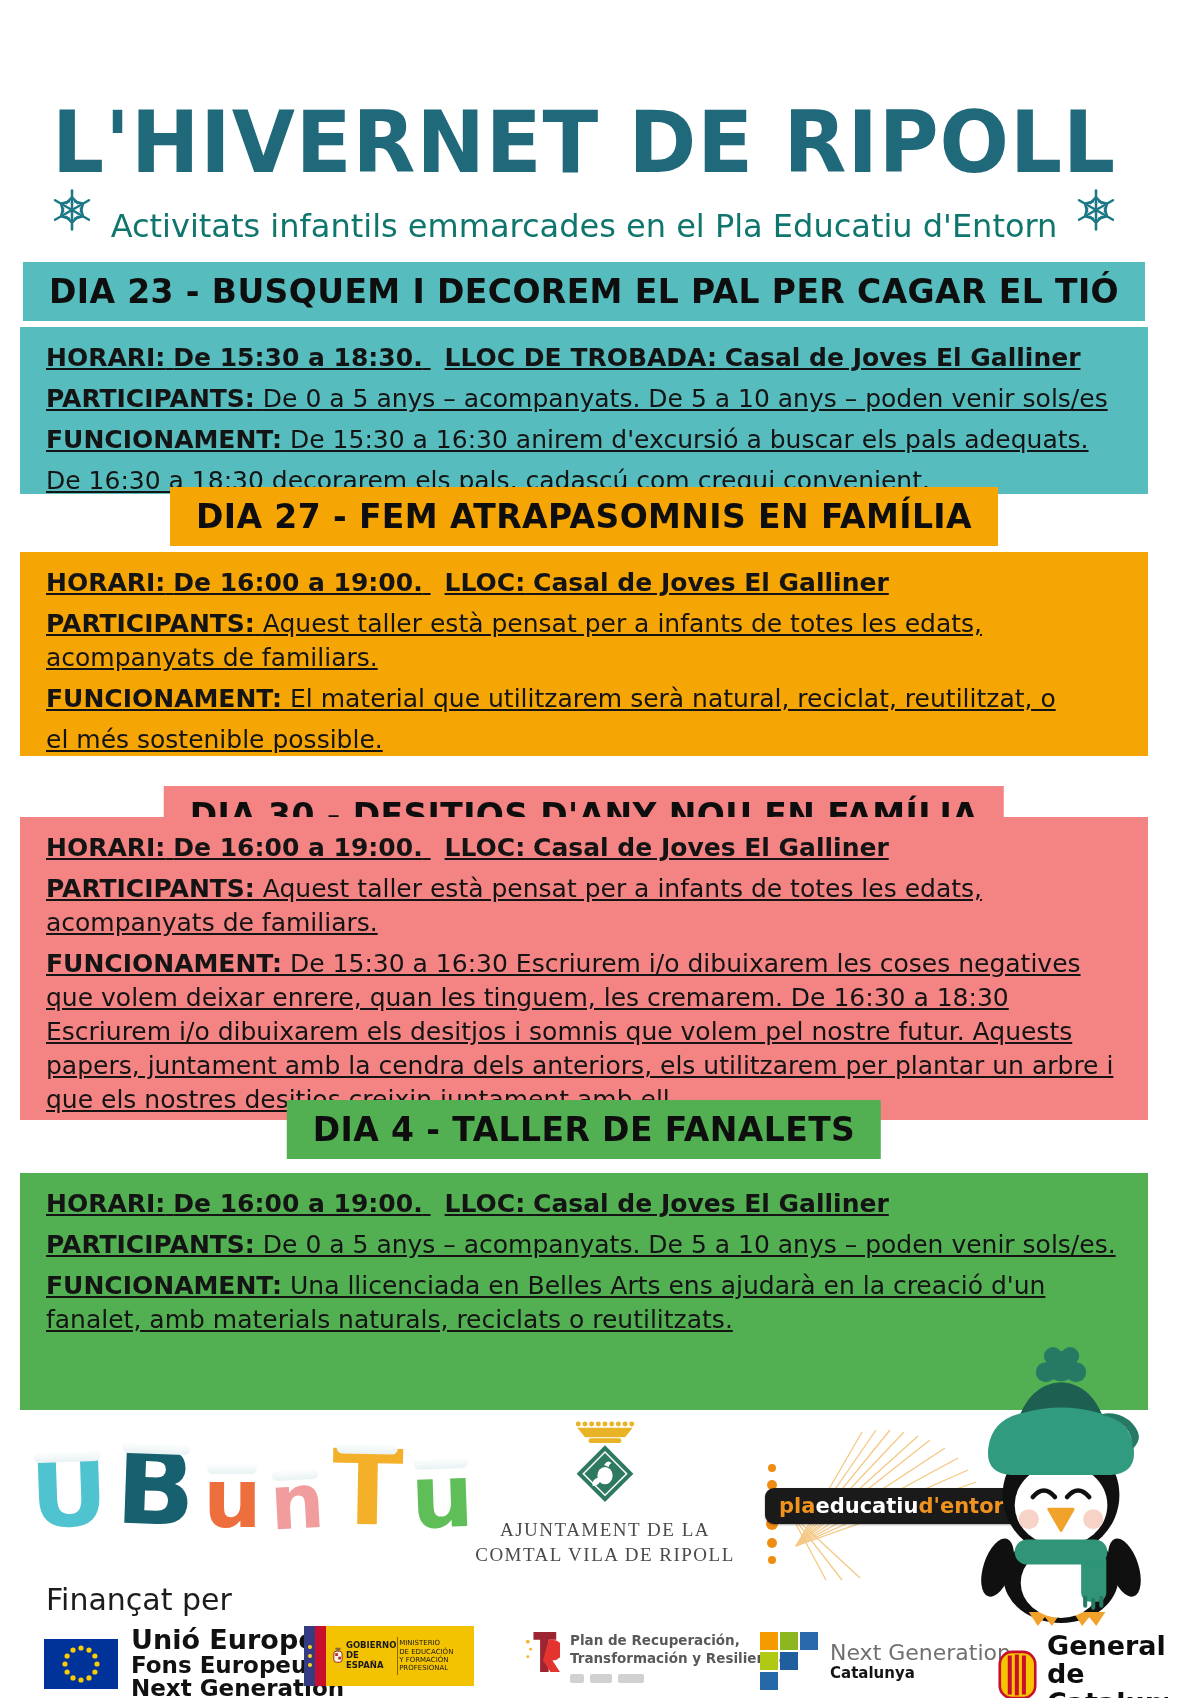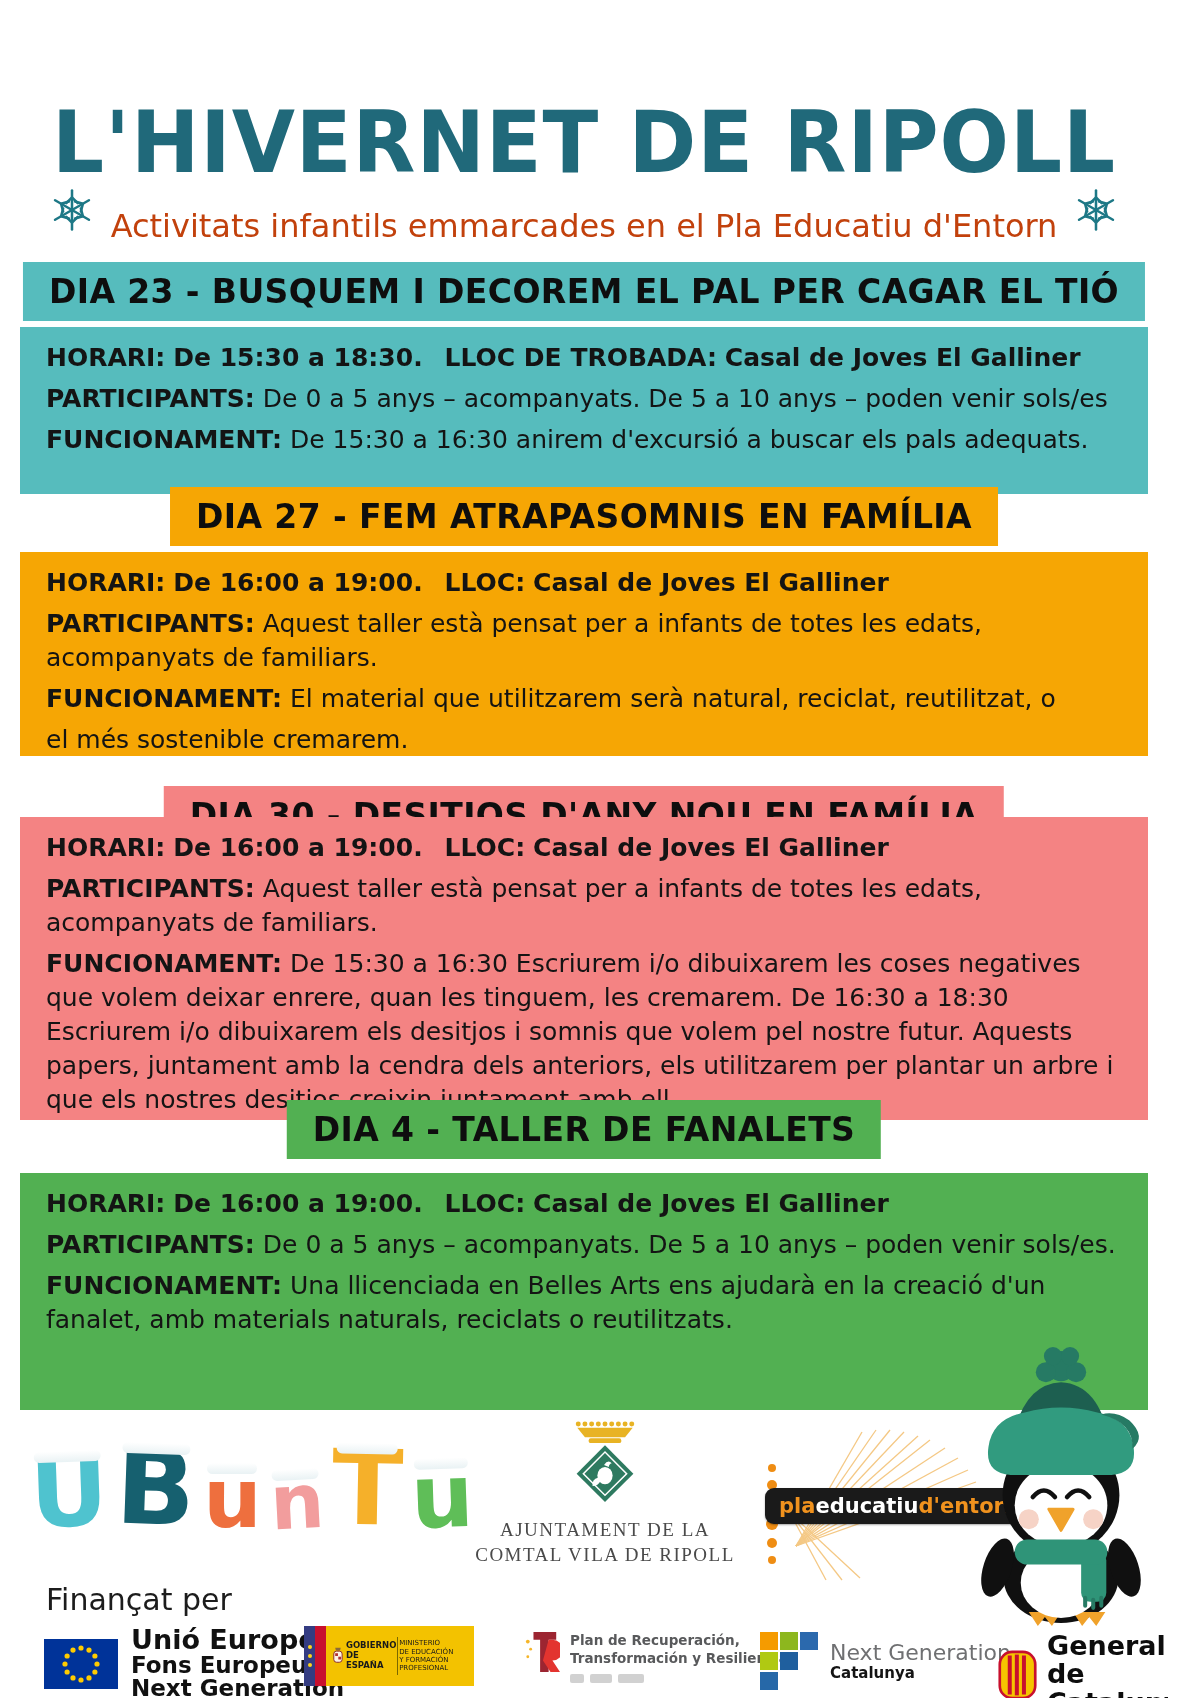--- a/index.html
+++ b/index.html
@@ -13,21 +13,21 @@
   .subtitle-row{position:absolute;top:174px;left:0;right:0;display:flex;
                 justify-content:center;align-items:center;gap:16px;}
   .subtitle-text{font-size:32px;color:#1d7886;}
   .snowflake{width:46px;height:46px;flex:0 0 auto;}
 
   
   .band{position:absolute;left:50%;transform:translateX(-50%);white-space:nowrap;
         font-weight:bold;font-size:33px;color:#0e0e0e;padding:10px 26px;letter-spacing:.4px;}
   .blk-body{position:absolute;left:20px;right:20px;font-size:25px;line-height:1.36;
             color:#141414;padding:14px 26px 0 26px;}
-  .blk-body p{margin:0 0 7px 0;}
+  .blk-body p{margin:0 0 7px 0;text-decoration:underline;}
   .bl{font-weight:bold;}
   .lloc-gap{margin-left:14px;}
 
   .a1 .band{top:262px;} .a1 .blk-body{top:327px;height:153px;}
   .a2 .band{top:487px;} .a2 .blk-body{top:552px;height:190px;}
   .a3 .band{top:752px;} .a3 .blk-body{top:817px;height:289px;}
   .a4 .band{top:1100px;} .a4 .blk-body{top:1173px;height:223px;}
 
   
   .ubuntu{position:absolute;left:30px;top:1416px;height:120px;display:flex;
@@ -101,21 +101,21 @@
     <svg class="snowflake" viewBox="0 0 40 40">
       <g stroke="#1d7886" stroke-width="2.2" stroke-linecap="round" fill="none">
         <g id="sfA">
             <line x1="20" y1="3" x2="20" y2="37"></line>
           <path d="M20 9 L15 14 M20 9 L25 14 M20 31 L15 26 M20 31 L25 26"></path>
           </g>
         <use href="#sfA" transform="rotate(60 20 20)"></use>
         <use href="#sfA" transform="rotate(120 20 20)"></use>
       </g>
     </svg>
-    <span class="subtitle-text" style="color: #c2410c; margin-top: 33px;">Activitats infantils emmarcades en el Pla Educatiu d'Entorn</span>
+    <span class="subtitle-text" style="color: #0f766e; margin-top: 33px;">Activitats infantils emmarcades en el Pla Educatiu d'Entorn</span>
     <svg class="snowflake" viewBox="0 0 40 40">
       <g stroke="#1d7886" stroke-width="2.2" stroke-linecap="round" fill="none">
         <g id="sfB">
             <line x1="20" y1="3" x2="20" y2="37"></line>
           <path d="M20 9 L15 14 M20 9 L25 14 M20 31 L15 26 M20 31 L25 26"></path>
           </g>
         <use href="#sfB" transform="rotate(60 20 20)"></use>
         <use href="#sfB" transform="rotate(120 20 20)"></use>
       </g>
     </svg>
@@ -131,41 +131,42 @@
         <span class="bl">Casal de Joves El Galliner</span>
       </p>
       <p>
         <span class="bl">PARTICIPANTS:</span>
         <span>De 0 a 5 anys – acompanyats. De 5 a 10 anys – poden venir sols/es</span>
       </p>
       <p>
         <span class="bl">FUNCIONAMENT:</span>
         <span>De 15:30 a 16:30 anirem d'excursió a buscar els pals adequats.</span>
       </p>
+      <p>De 16:30 a 18:30 decorarem els pals, cadascú com cregui convenient.</p>
     </div>
   </section>
 
   <section class="a2">
     <div class="band" style="background-color: rgb(246, 166, 4);">DIA 27 - FEM ATRAPASOMNIS EN FAMÍLIA</div>
     <div class="blk-body" style="background-color: rgb(246, 166, 4);">
       <p>
         <span class="bl">HORARI:</span>
         <span class="bl">De 16:00 a 19:00.</span>
         <span class="bl lloc-gap">LLOC:</span>
         <span class="bl">Casal de Joves El Galliner</span>
       </p>
       <p>
         <span class="bl">PARTICIPANTS:</span>
         <span>Aquest taller està pensat per a infants de totes les edats, acompanyats de familiars.</span>
       </p>
       <p>
         <span class="bl">FUNCIONAMENT:</span>
         <span>El material que utilitzarem serà natural, reciclat, reutilitzat, o</span>
       </p>
-      <p>el més sostenible cremarem.</p>
+      <p>el més sostenible possible.</p>
     </div>
   </section>
 
   <section class="a3">
     <div class="band" style="background-color: rgb(244, 131, 131); margin-top: 34px;">DIA 30 - DESITJOS D'ANY NOU EN FAMÍLIA</div>
     <div class="blk-body" style="background-color: rgb(244, 131, 131);">
       <p>
         <span class="bl">HORARI:</span>
         <span class="bl">De 16:00 a 19:00.</span>
         <span class="bl lloc-gap">LLOC:</span>

